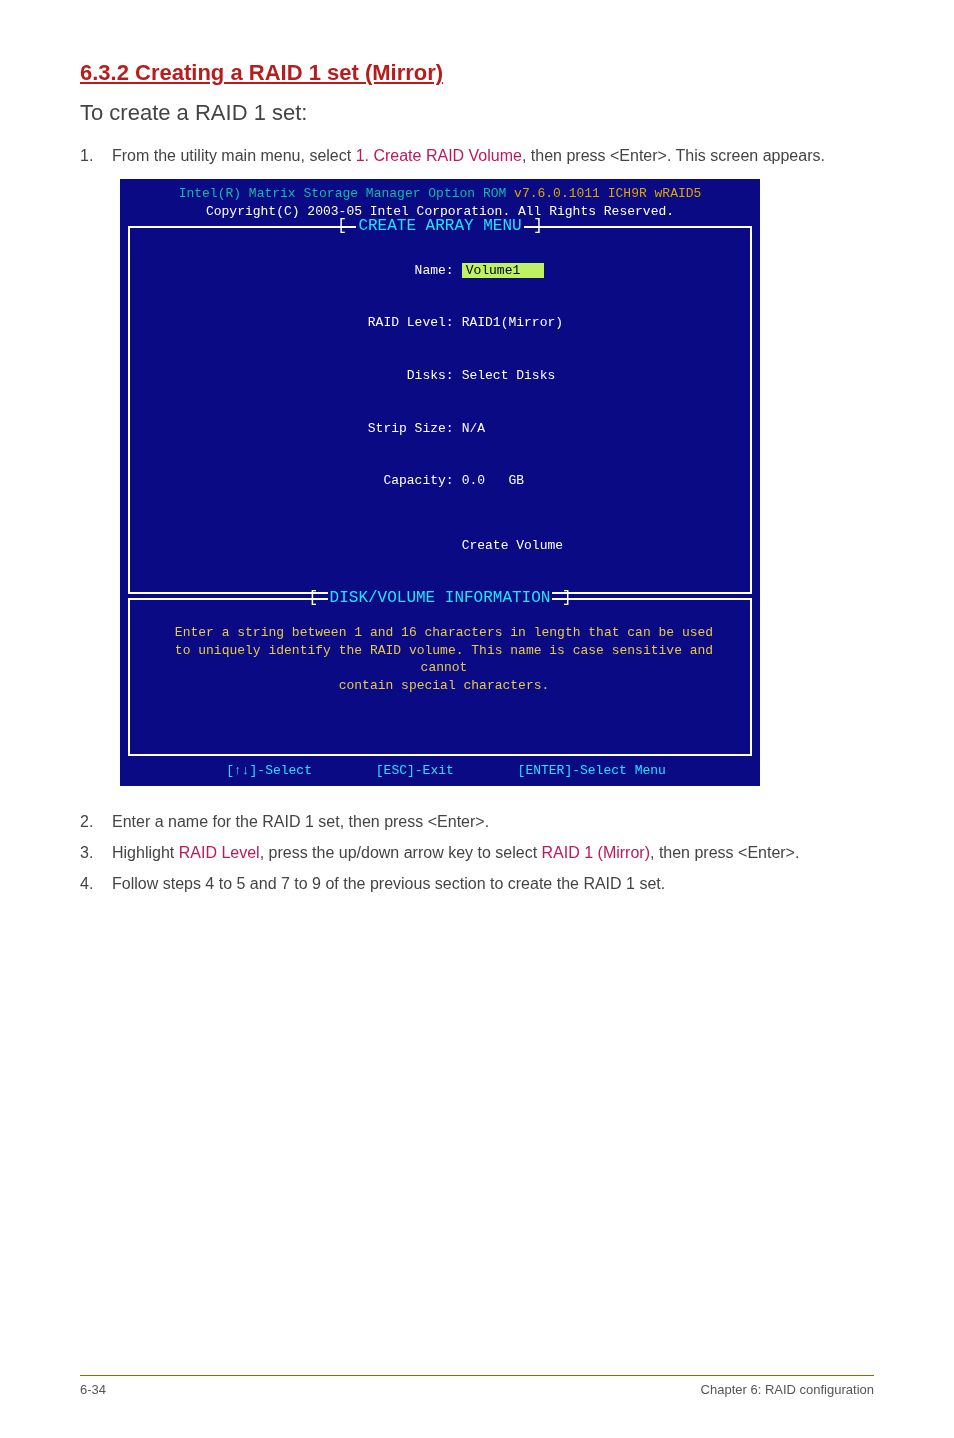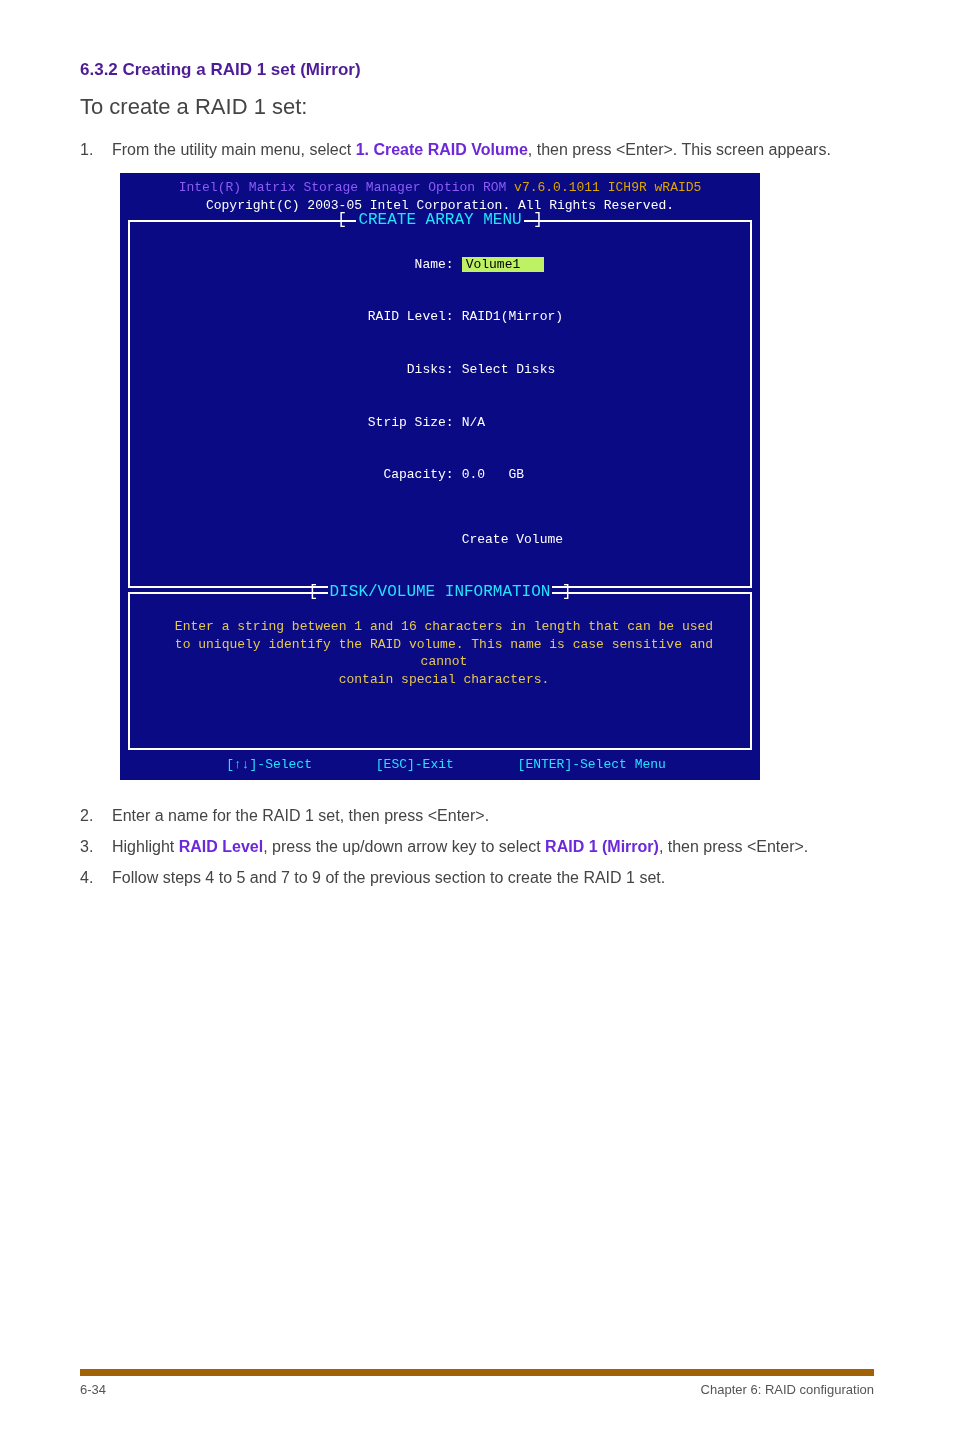--- a/index.html
+++ b/index.html
@@ -7,24 +7,25 @@
     background: #ffffff;
     font-family: Arial, Helvetica, sans-serif;
     color: #333333;
     width: 954px;
   }
   .page {
     padding: 60px 80px 30px 80px;
     box-sizing: border-box;
   }
   h2.section-title {
-    font-size: 17px;
+    font-size: 22px;
     font-weight: bold;
-    color: #4c1d95;
+    color: #b91c1c;
     margin: 0 0 14px 0;
+    text-decoration: underline;
   }
   .intro {
     font-size: 22px;
     color: #444;
     margin: 0 0 18px 0;
   }
   ol.steps {
     list-style: none;
     padding: 0;
     margin: 0;
@@ -36,37 +37,37 @@
     margin: 0 0 8px 0;
     line-height: 1.45;
   }
   ol.steps .num {
     width: 32px;
     flex: none;
   }
   ol.steps .body {
     flex: 1;
   }
-  .bold { font-weight: bold; color: #6d28d9; }
+  .bold { font-weight: normal; color: #be185d; }
   
   .bios-wrap {
     margin: 12px 0 24px 40px;
     background: #0a0a85;
     color: #ffffff;
     font-family: "Courier New", Courier, monospace;
     font-size: 13px;
     line-height: 1.35;
     padding: 0;
     width: 640px;
   }
   .bios-header {
     text-align: center;
     padding: 6px 0 2px 0;
   }
-  .bios-header .l1 { color: #8b5cf6; margin-top: 31px; }
+  .bios-header .l1 { color: #14b8a6; margin-top: 31px; }
   .bios-header .l2 { color: #ffffff; }
   .bios-header .hilite { color: #dca500; }
   .panel {
     margin: 4px 8px;
     position: relative;
   }
   .panel-title {
     position: absolute;
     top: -10px;
     left: 0;
@@ -118,21 +119,21 @@
   }
   .info-text .line { display: block; }
   .bios-footer {
     text-align: center;
     background: #0a0a85;
     color: #23e3ff;
     padding: 2px 0 6px 12px;
   }
   .bios-footer span { margin: 0 28px; }
   .page-footer {
-    border-top: 7px solid #a16207;
+    border-top: 1px solid #a16207;
     margin-top: 480px;
     padding-top: 6px;
     font-size: 13px;
     color: #555;
     display: flex;
     justify-content: space-between;
   }
 </style>
 </head>
 <body>

